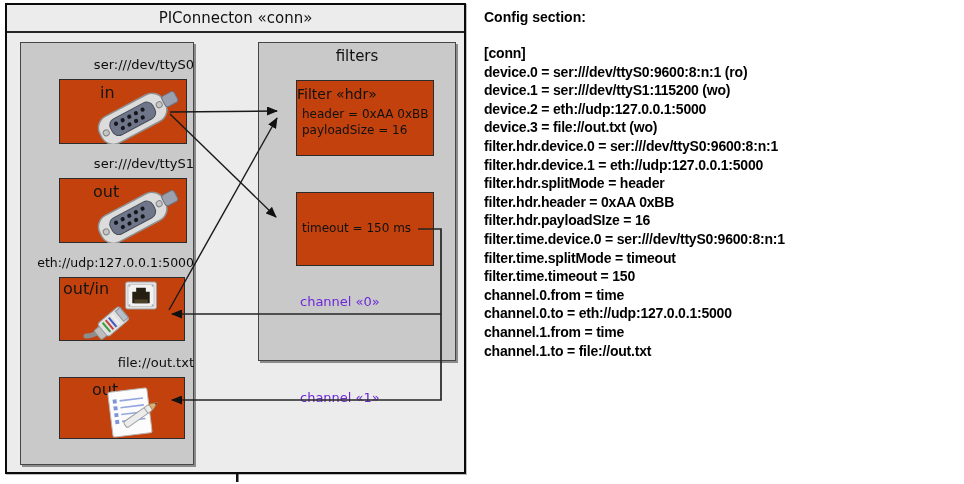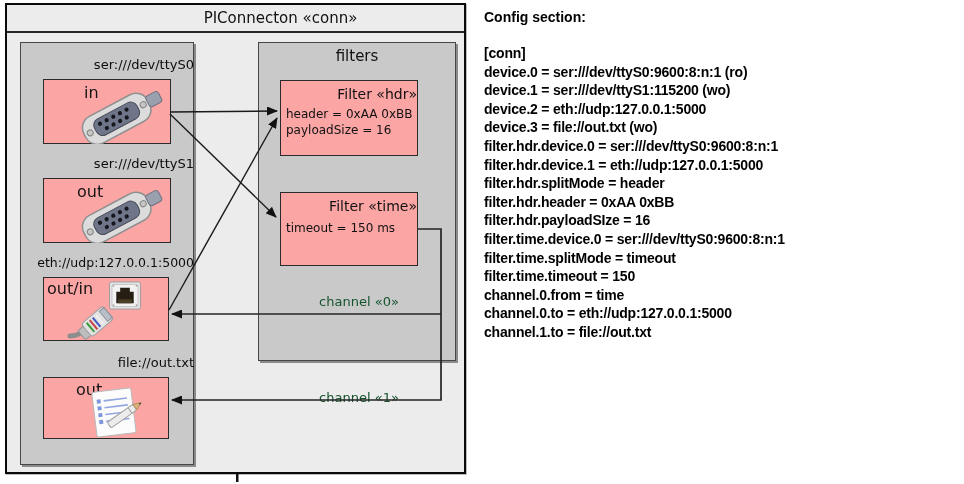--- a/index.html
+++ b/index.html
@@ -3,39 +3,39 @@
 <meta charset="utf-8">
 <style>
   html,body{margin:0;padding:0;background:#fff;}
   .stage{position:relative;width:964px;height:484px;background:#ffffff;overflow:hidden;
          font-family:"DejaVu Sans",sans-serif;color:#000;}
   .abs{position:absolute;box-sizing:border-box;}
 
   
   .outer-box{left:5px;top:3px;width:461px;height:471px;background:#ececec;
              border:2px solid #0a0a0a;box-shadow:1px 1px 0 #bdbdbd;}
-  .diagram-title{left:5px;top:9px;width:551px;text-align:center;font-size:15px;color:#101010;}
+  .diagram-title{left:5px;top:9px;width:461px;text-align:center;font-size:15px;color:#101010;}
   .title-sep{left:7px;top:31px;width:457px;height:2px;background:#262626;}
 
   
   .panel{background:#c9c9c9;border:1.5px solid #464646;box-shadow:2px 2px 0 rgba(60,60,60,.55);}
   .devices-panel{left:20px;top:42px;width:174px;height:423px;}
   .filters-panel{left:258px;top:42px;width:198px;height:319px;}
   .panel-title{position:absolute;left:0;top:4px;width:100%;text-align:center;font-size:15px;color:#111;}
 
   
-  .wbox{background:#fca5a5;border:1.4px solid #2b2b2b;}
+  .wbox{background:#c2410c;border:1.4px solid #2b2b2b;margin-left:16px;}
   .dev-label{left:20px;width:174px;text-align:right;font-size:13px;color:#0c0c0c;white-space:nowrap;}
   .dev-label.small{font-size:12.5px;}
   .dir{position:absolute;top:3px;font-size:16px;color:#151515;}
 
-  .filter-title{position:absolute;left:0;top:5px;width:100%;text-align:right;font-size:14px;color:#111;}
+  .filter-title{position:absolute;left:0;top:5px;width:100%;text-align:left;font-size:14px;color:#111;}
   .filter-attr{position:absolute;left:5px;font-size:12px;color:#111;white-space:nowrap;}
 
-  .chan-label{left:300px;width:118px;text-align:center;font-size:13px;color:#14532d;white-space:nowrap;}
+  .chan-label{left:300px;width:118px;text-align:left;font-size:13px;color:#6d28d9;white-space:nowrap;}
 
   
   .overlay{left:0;top:0;width:964px;height:484px;pointer-events:none;z-index:6;}
 
   
   .config{left:484px;top:8px;width:478px;font-family:Liberation Sans, sans-serif;
           font-weight:700;font-size:14px;color:#000;}
   .cfg-heading{height:19px;line-height:19px;white-space:pre;}
   .cfg-lines{margin-top:17px;}
   .cfg-line{height:18.6px;line-height:18.6px;white-space:pre;letter-spacing:-0.2px;}
@@ -157,21 +157,20 @@
       </g>
     </svg>
   </div>
 
   <div class="abs wbox" style="left:280px;top:80px;width:138px;height:76px">
     <div class="filter-title">Filter «hdr»</div>
     <div class="filter-attr" style="top:26px">header = 0xAA 0xBB</div>
     <div class="filter-attr" style="top:42px">payloadSize = 16</div>
   </div>
   <div class="abs wbox" style="left:280px;top:192px;width:138px;height:74px">
-    <div class="filter-title">Filter «time»</div>
     <div class="filter-attr" style="top:28px">timeout = 150 ms</div>
   </div>
 
   <div class="abs chan-label" style="top:294px">channel «0»</div>
   <div class="abs chan-label" style="top:390px">channel «1»</div>
 
   <svg class="abs overlay" viewBox="0 0 964 484">
     <defs>
       <marker id="arr" markerUnits="userSpaceOnUse" markerWidth="11" markerHeight="9" refX="10" refY="4.5" orient="auto">
         <path d="M0,0 L11,4.5 L0,9 z" fill="#111"></path>
@@ -196,17 +195,18 @@
       <div class="cfg-line">filter.hdr.device.0 = ser:///dev/ttyS0:9600:8:n:1</div>
       <div class="cfg-line">filter.hdr.device.1 = eth://udp:127.0.0.1:5000</div>
       <div class="cfg-line">filter.hdr.splitMode = header</div>
       <div class="cfg-line">filter.hdr.header = 0xAA 0xBB</div>
       <div class="cfg-line">filter.hdr.payloadSIze = 16</div>
       <div class="cfg-line">filter.time.device.0 = ser:///dev/ttyS0:9600:8:n:1</div>
       <div class="cfg-line">filter.time.splitMode = timeout</div>
       <div class="cfg-line">filter.time.timeout = 150</div>
       <div class="cfg-line">channel.0.from = time</div>
       <div class="cfg-line">channel.0.to = eth://udp:127.0.0.1:5000</div>
+      <div class="cfg-line">channel.1.from = time</div>
       <div class="cfg-line">channel.1.to = file://out.txt</div>
     </div>
   </div>
 
 </div>
 
 </body></html>

